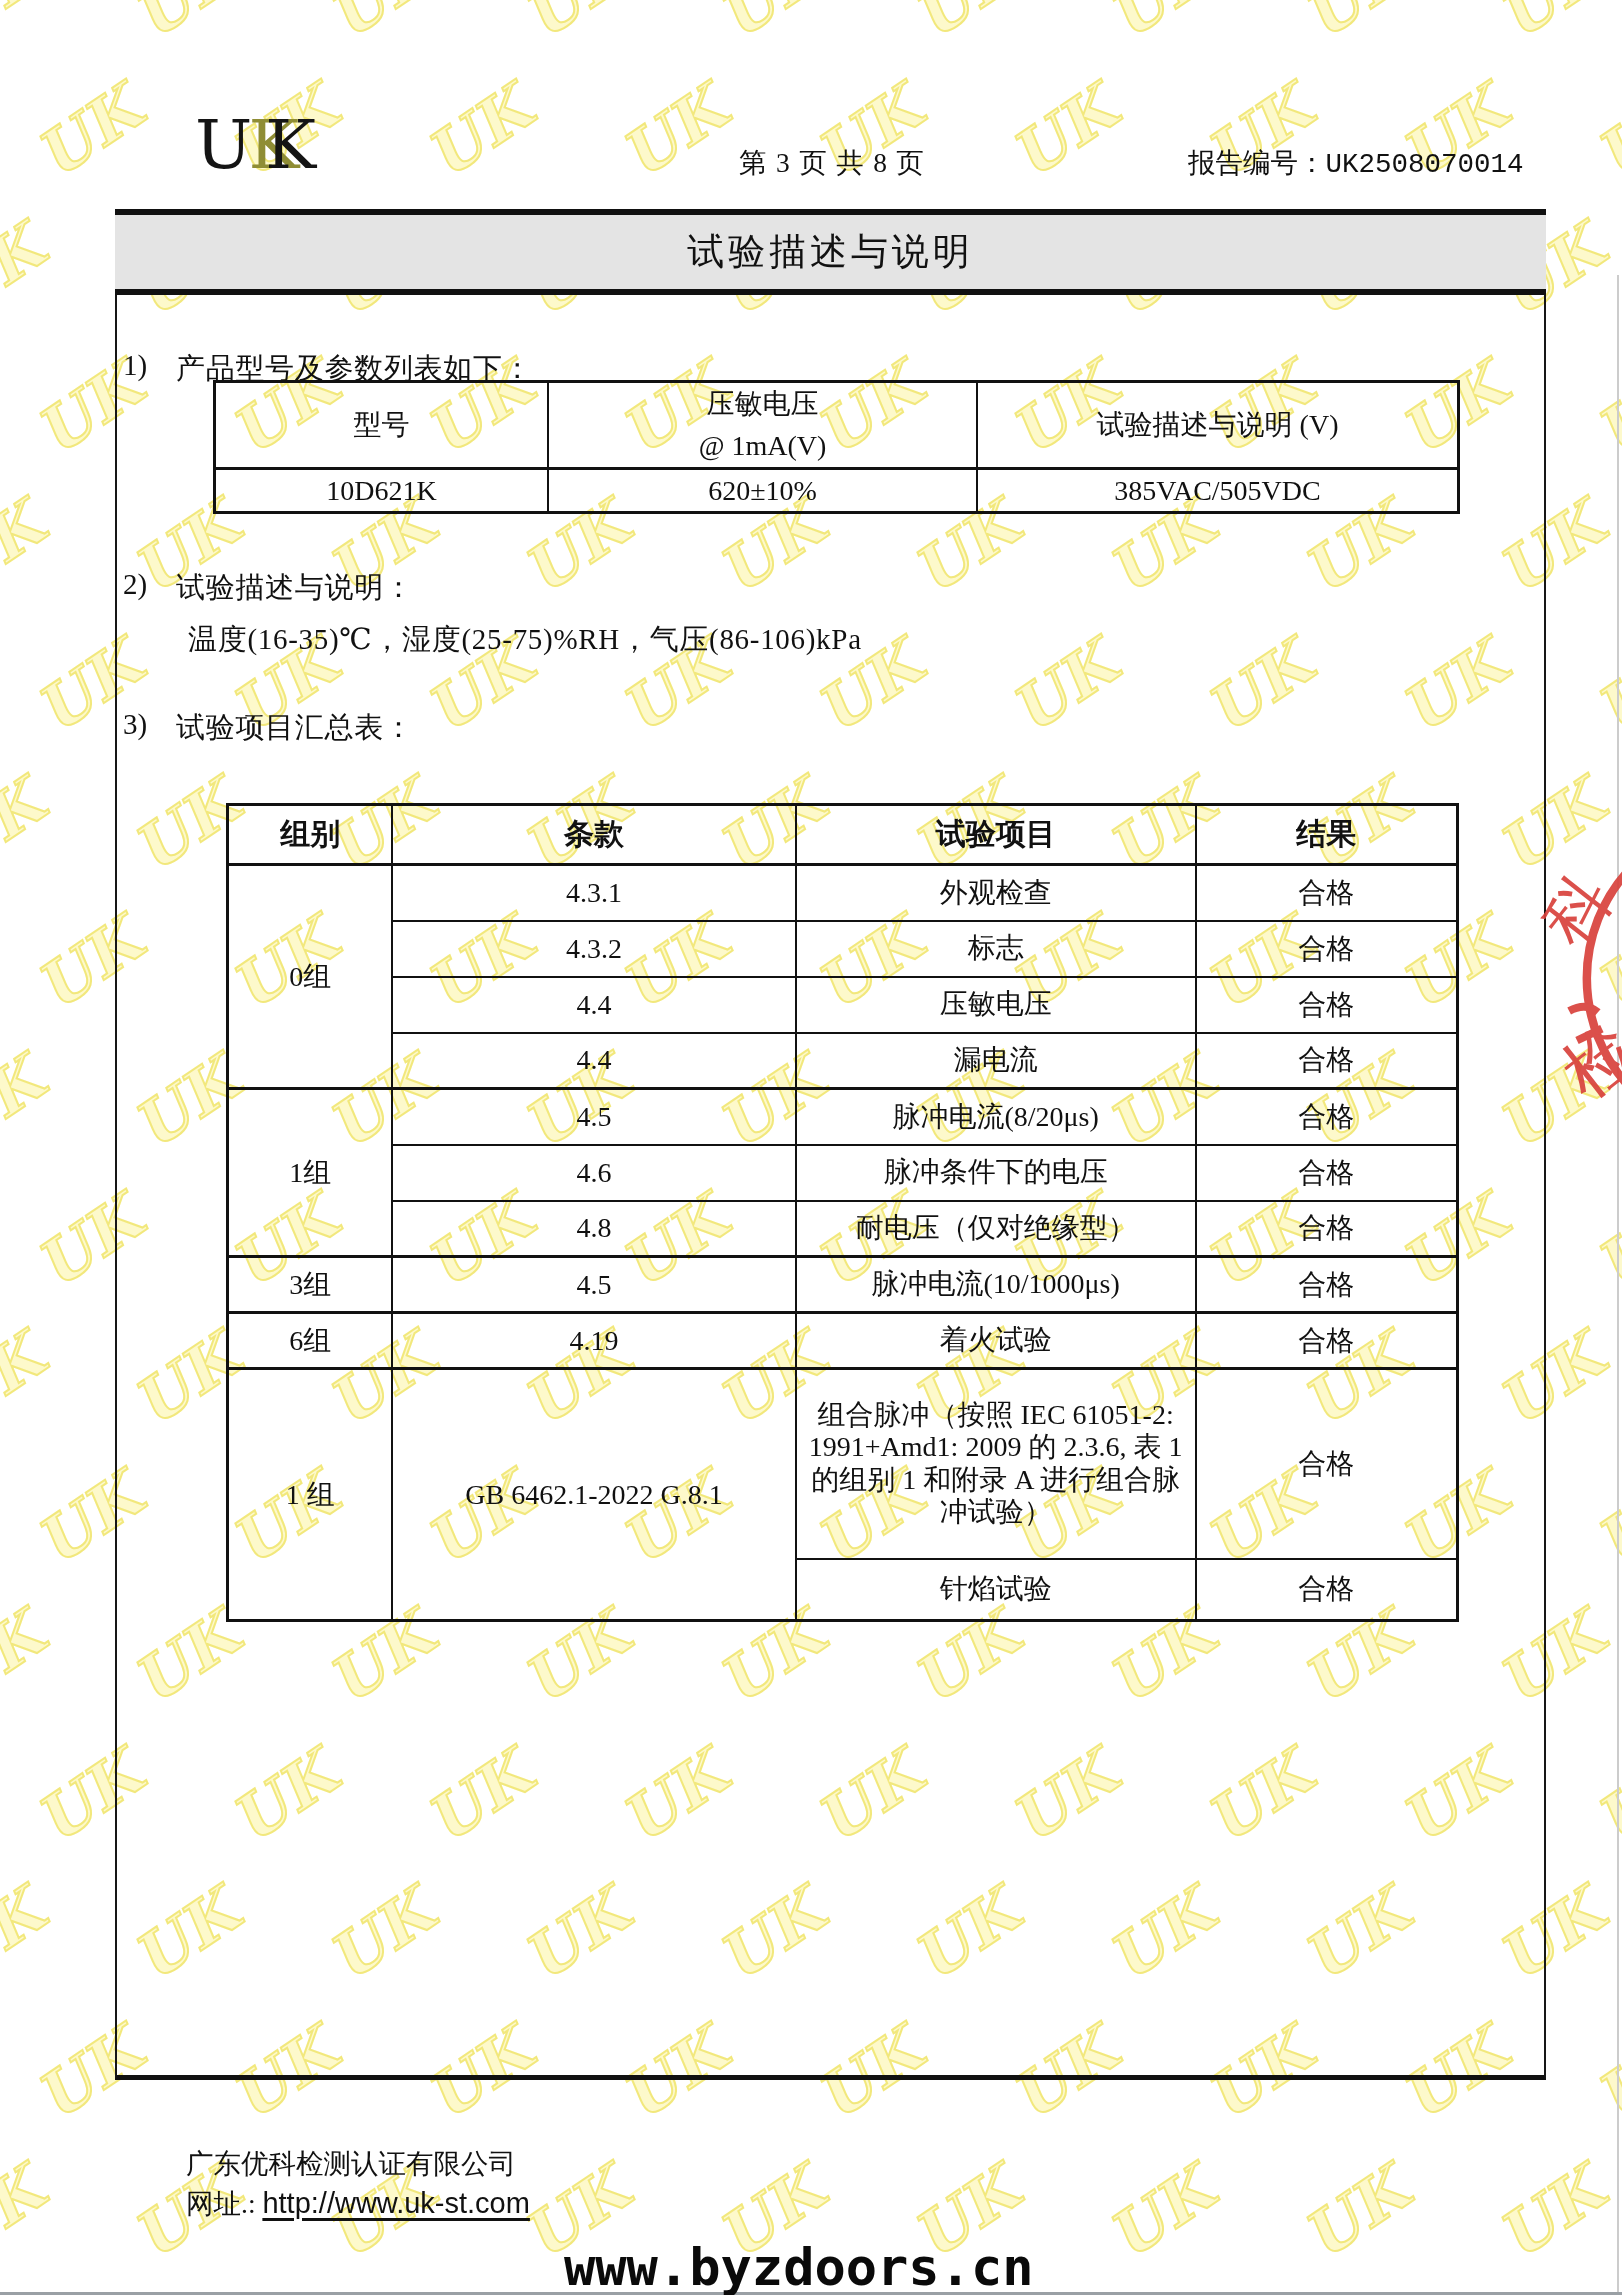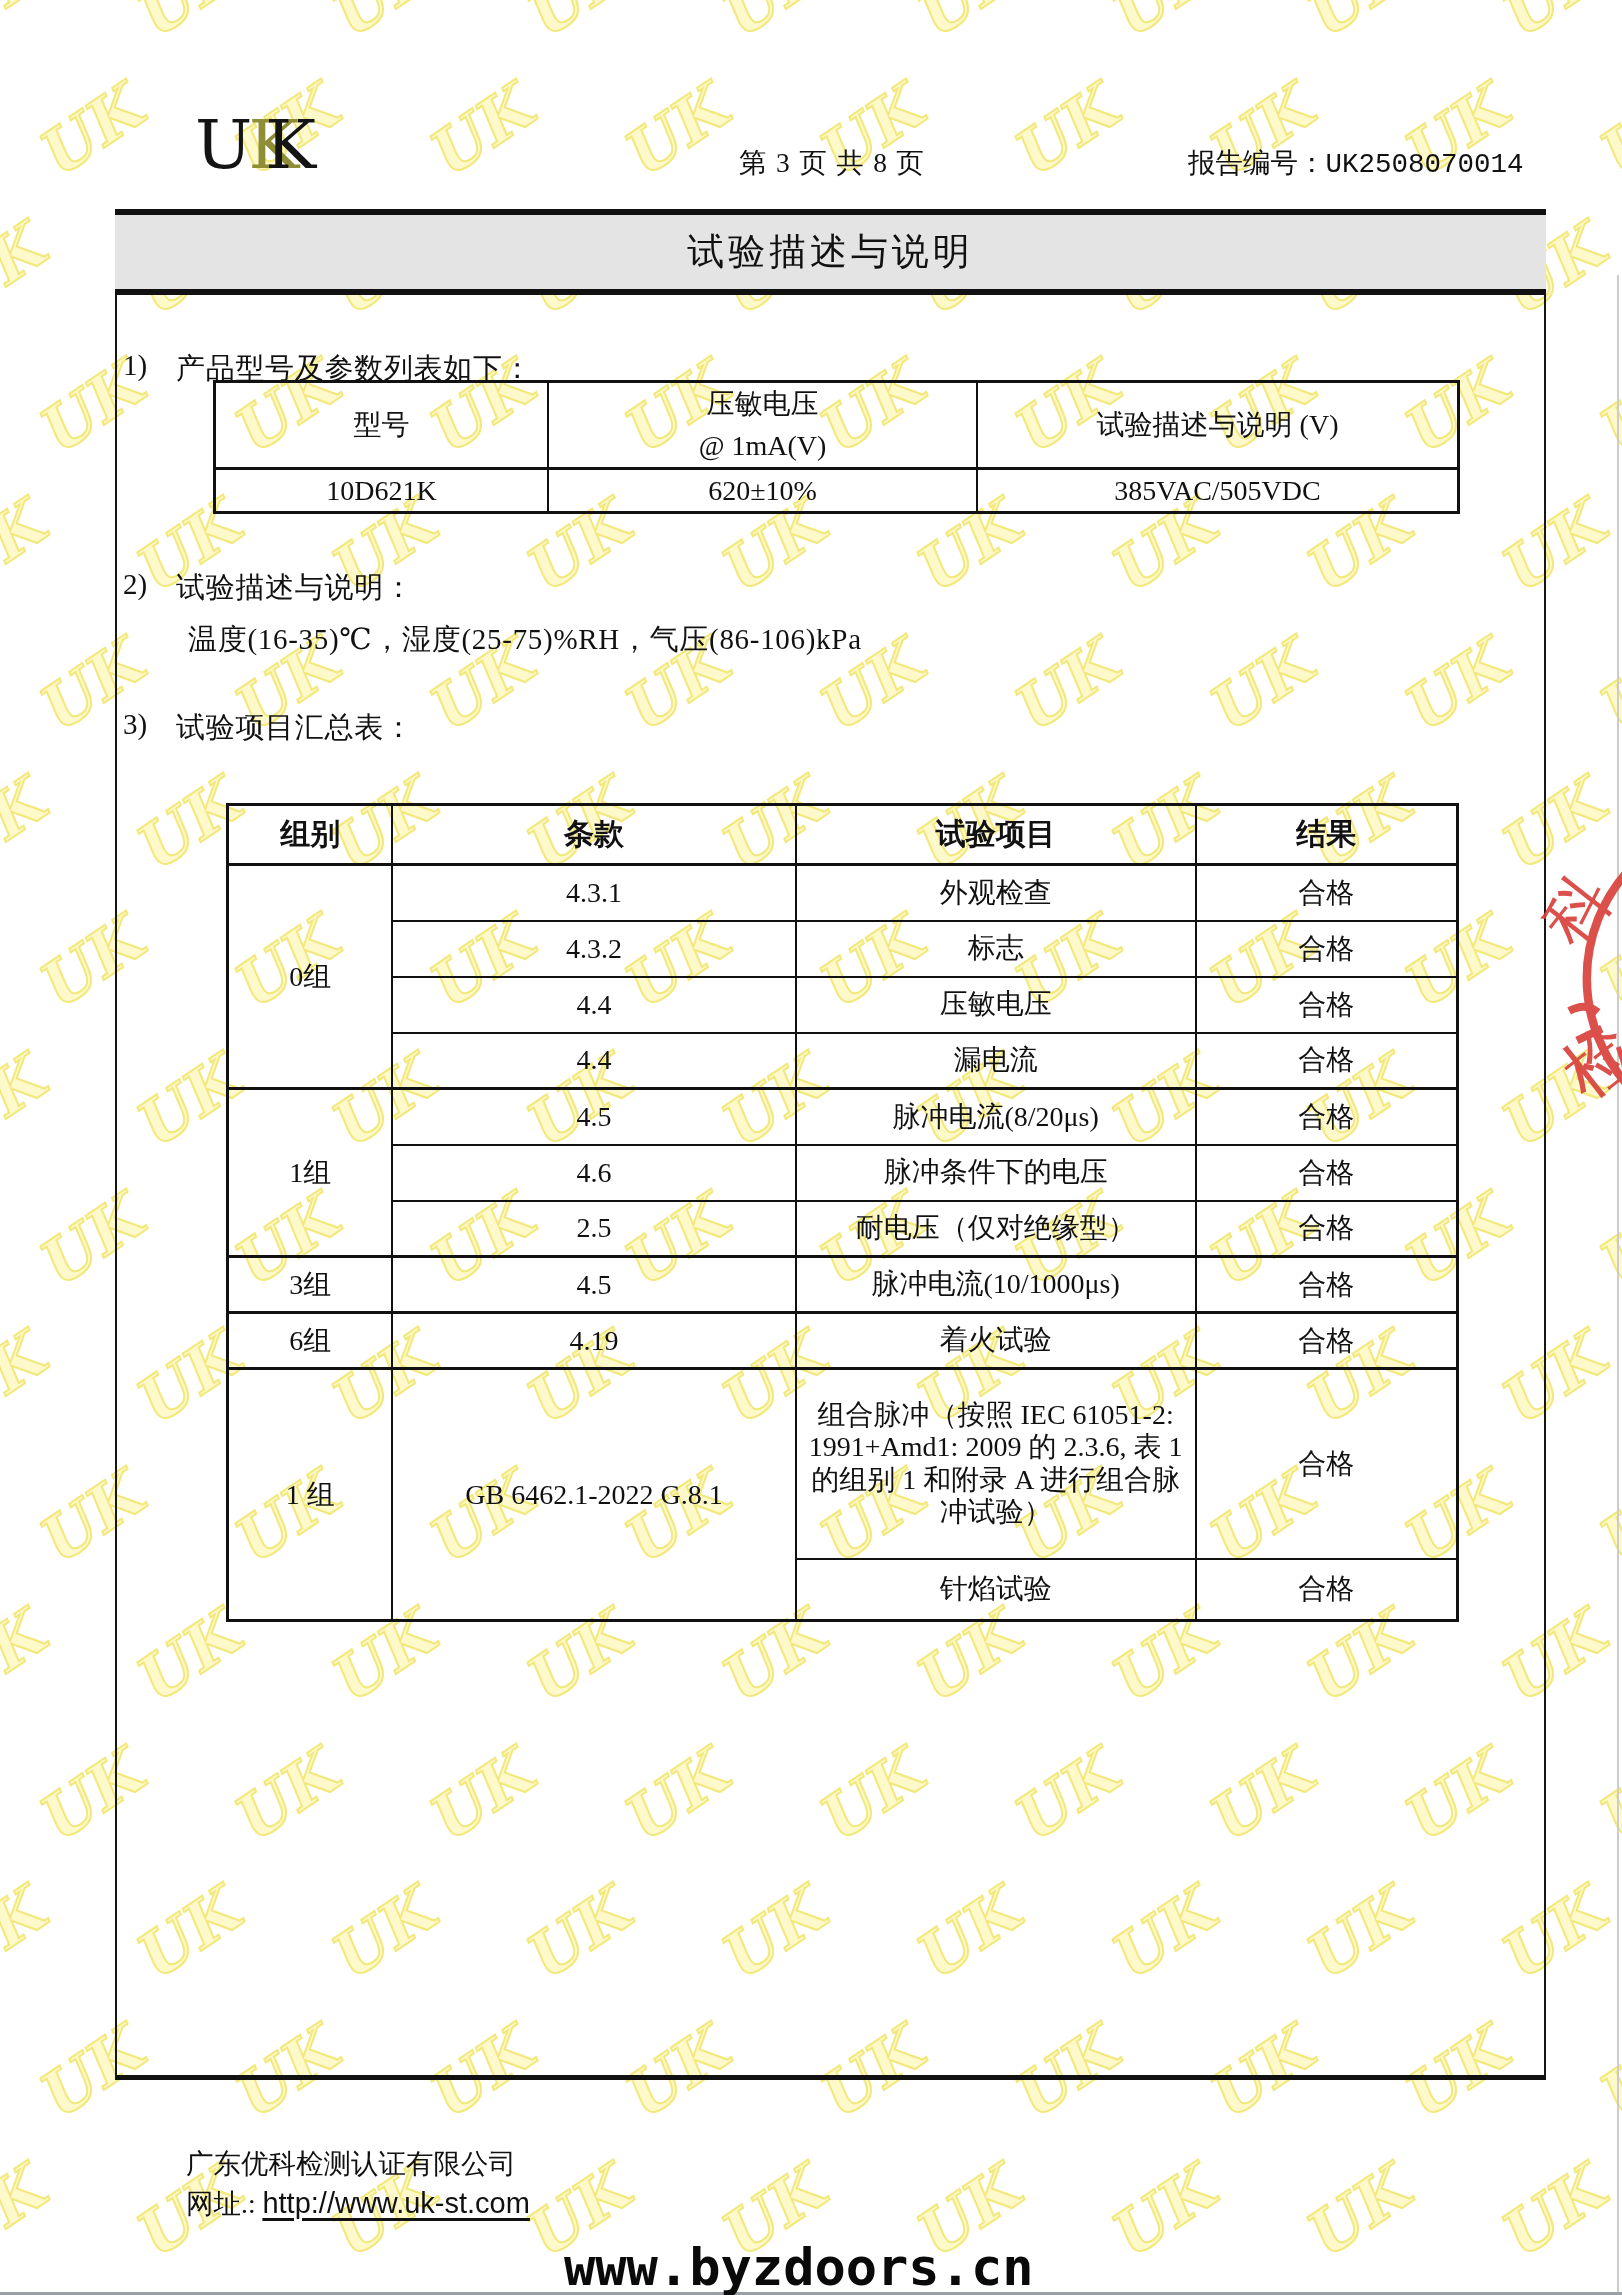--- a/index.html
+++ b/index.html
@@ -340,21 +340,21 @@
         <td rowspan="1">4.5</td>
         <td class="item-cell">脉冲电流(8/20μs)</td>
         <td>合格</td>
       </tr>
       <tr>
         <td rowspan="1">4.6</td>
         <td class="item-cell">脉冲条件下的电压</td>
         <td>合格</td>
       </tr>
       <tr>
-        <td rowspan="1">2.5</td>
+        <td rowspan="1">4.8</td>
         <td class="item-cell">耐电压（仅对绝缘型）</td>
         <td>合格</td>
       </tr>
       <tr class="gs">
         <td rowspan="1">3组</td>
         <td rowspan="1">4.5</td>
         <td class="item-cell">脉冲电流(10/1000μs)</td>
         <td>合格</td>
       </tr>
       <tr class="gs">

